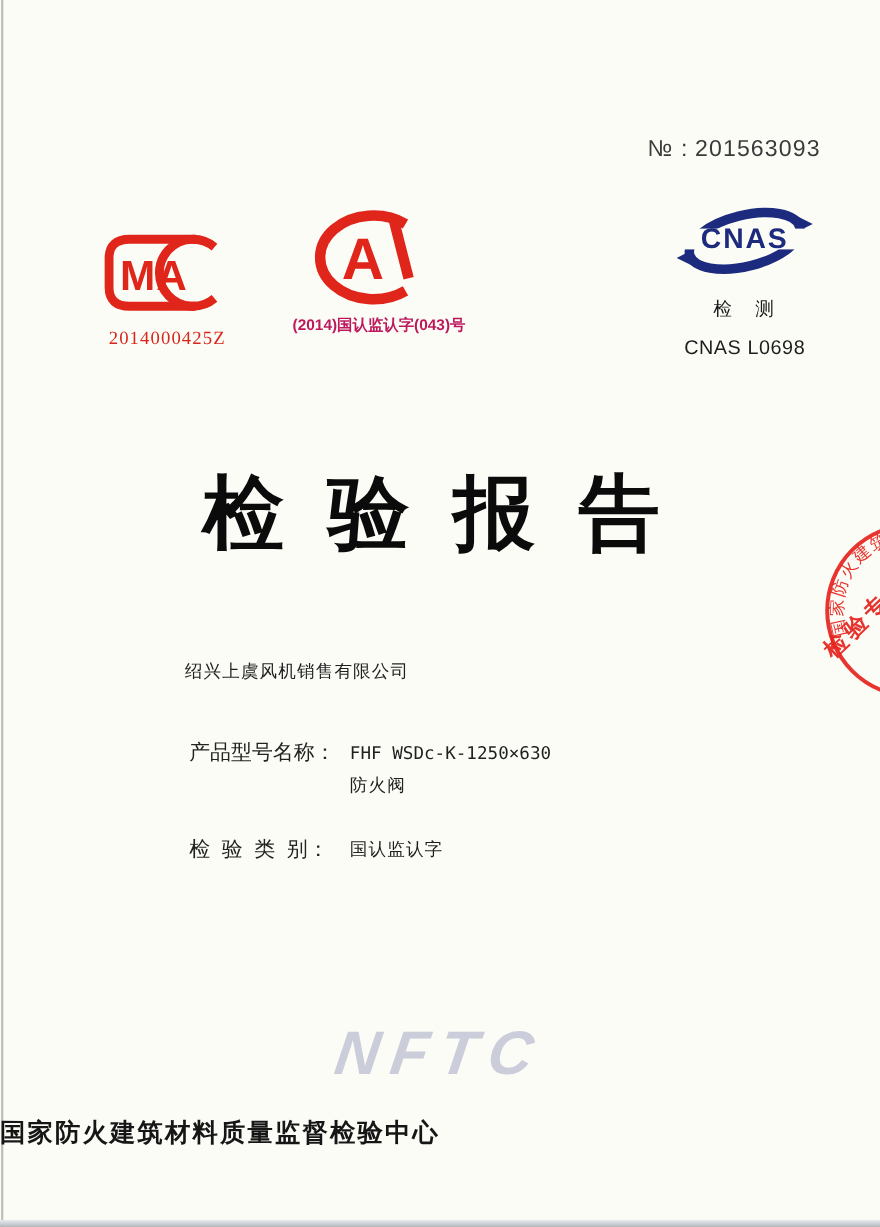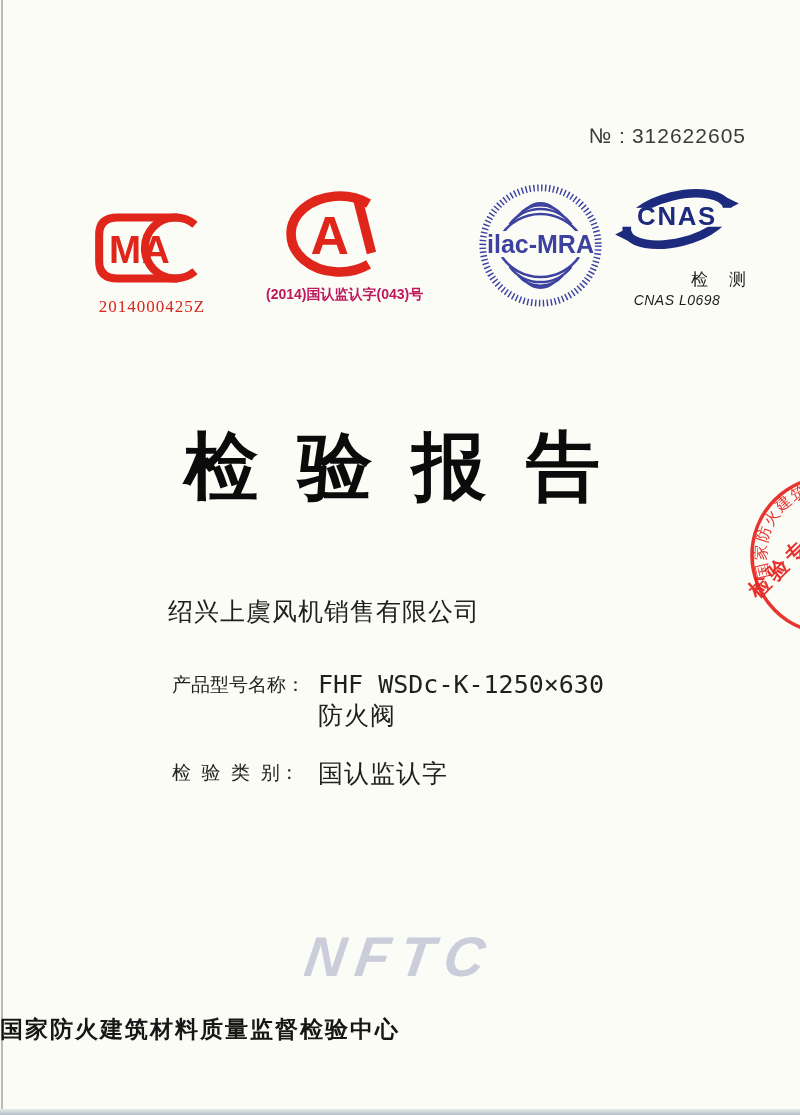--- a/index.html
+++ b/index.html
@@ -34,43 +34,43 @@
 
   .cma-caption {
     margin-top:3px; font-family:"Liberation Serif", serif;
     font-size:17px; color:#d8251b; letter-spacing:1px;
   }
   .cal-caption {
     margin-top:2px; font-size:14px; font-weight:bold;
     color:#be185d; white-space:nowrap;
   }
   .cnas-caption-cn {
-    margin-top:4px; font-size:17px; color:#1d1d1d; letter-spacing:2px; white-space:pre;text-align:right;
+    margin-top:4px; font-size:17px; color:#1d1d1d; letter-spacing:2px; white-space:pre;
   }
   .cnas-caption-code {
-    font-size:14px; color:#1d1d1d; margin-top:1px; letter-spacing:.5px;font-style:italic;
+    font-size:18px; color:#1d1d1d; margin-top:14px; letter-spacing:.5px;
   }
 
   .doc-title {
     position:absolute; top:418px; left:0; width:100%;
     text-align:center; font-size:74px; font-weight:900;
     color:#0b0b0b; letter-spacing:40px; padding-left:24px;
     box-sizing:border-box; white-space:nowrap;
   }
 
   .fields { position:absolute; left:172px; top:596px; }
   .field-row { display:flex; align-items:flex-start; }
   .field-row + .field-row { margin-top:44px; }
   .field-row.row-3 { margin-top:28px;align-items:flex-end; }
   .field-label {
     white-space:pre; font-size:19px; font-weight:500;
     color:#222; width:150px; line-height:30px; flex:none;
   }
   .field-value {
-    font-size:25px; font-weight:500; color:#1f1f1f;
+    font-size:16px; font-weight:500; color:#1f1f1f;
     line-height:30px; letter-spacing:1px; margin-left:-4px;
   }
   .field-value .model-line {
     font-family:"DejaVu Sans Mono", monospace; letter-spacing:0;
   }
 
   .watermark {
     position:absolute; top:924px; left:0; width:100%;
     text-align:center;
     font-size:56px; font-weight:800; font-style:italic;
@@ -86,58 +86,41 @@
 </style>
 </head>
 <body>
 
 <div class="page">
 
   <div class="edge-left"></div>
   <div class="edge-bottom"></div>
 
   <div class="report-no">
-    <span class="no-label">№ :</span><span>312622605</span>
+    <span class="no-label">№ :</span><span>201563093</span>
   </div>
 
   <div class="logo-block logo-cma">
     <svg width="120" height="84" viewBox="0 0 134 90">
       <path d="M 96 11 L 29 11 Q 8 11 8 30 L 8 60 Q 8 79 29 79 L 96 79" fill="none" stroke="#e0251b" stroke-width="9"></path>
       <path d="M 115 19 A 34 34 0 1 0 115 71" fill="none" stroke="#e0251b" stroke-width="9"></path>
       <text x="19" y="62" font-size="43" font-weight="900" letter-spacing="1" fill="#e0251b" font-family="Liberation Sans, sans-serif">MA</text>
     </svg>
     <div class="cma-caption">2014000425Z</div>
   </div>
 
   <div class="logo-block logo-cal">
     <svg width="116" height="92" viewBox="0 0 122 96">
       <path d="M 89 16 A 51 40 0 1 0 89 80" fill="none" stroke="#e0251b" stroke-width="10"></path>
       <line x1="78" y1="13" x2="92" y2="68" stroke="#e0251b" stroke-width="10"></line>
       <text x="28" y="69" font-size="56" font-weight="800" fill="#e0251b" font-family="Liberation Sans, sans-serif">A</text>
     </svg>
     <div class="cal-caption">(2014)国认监认字(043)号</div>
   </div>
 
-  <div class="logo-block logo-ilac">
-    <svg width="127" height="127" viewBox="0 0 132 132">
-      <circle cx="66" cy="66" r="60" fill="none" stroke="#3d42a0" stroke-width="7" stroke-dasharray="1.5 2.6"></circle>
-      <g fill="none" stroke="#3d42a0" stroke-width="2.6">
-        <path d="M 26 54 A 49 49 0 0 1 106 54"></path>
-        <path d="M 34 44 A 40 40 0 0 1 98 44"></path>
-        <path d="M 43 35 A 30 30 0 0 1 89 35"></path>
-        <path d="M 53 27 A 20 20 0 0 1 79 27"></path>
-        <path d="M 26 78 A 49 49 0 0 0 106 78"></path>
-        <path d="M 34 88 A 40 40 0 0 0 98 88"></path>
-        <path d="M 43 97 A 30 30 0 0 0 89 97"></path>
-        <path d="M 53 105 A 20 20 0 0 0 79 105"></path>
-      </g>
-      <rect x="12" y="51" width="108" height="27" fill="#fcfcf7"></rect>
-      <text x="66" y="74" text-anchor="middle" font-size="26" font-weight="700" fill="#3d42a0" font-family="Liberation Sans, sans-serif">ilac-MRA</text>
-    </svg>
-  </div>
 
   <div class="logo-block logo-cnas">
     <svg width="134" height="82" viewBox="-8 -4 156 92">
       <g transform="rotate(-14 70 42)">
         <ellipse cx="70" cy="42" rx="60" ry="27" fill="none" stroke="#1c2b7d" stroke-width="10"></ellipse>
       </g>
       <polygon points="142,24 122,14 126,32" fill="#1c2b7d"></polygon>
       <polygon points="-2,60 18,70 14,52" fill="#1c2b7d"></polygon>
       <rect x="4" y="29" width="132" height="22" fill="#fcfcf7"></rect>
       <text x="70" y="49" text-anchor="middle" font-size="30" font-weight="800" fill="#1c2b7d" letter-spacing="2" font-family="Liberation Sans, sans-serif">CNAS</text>

